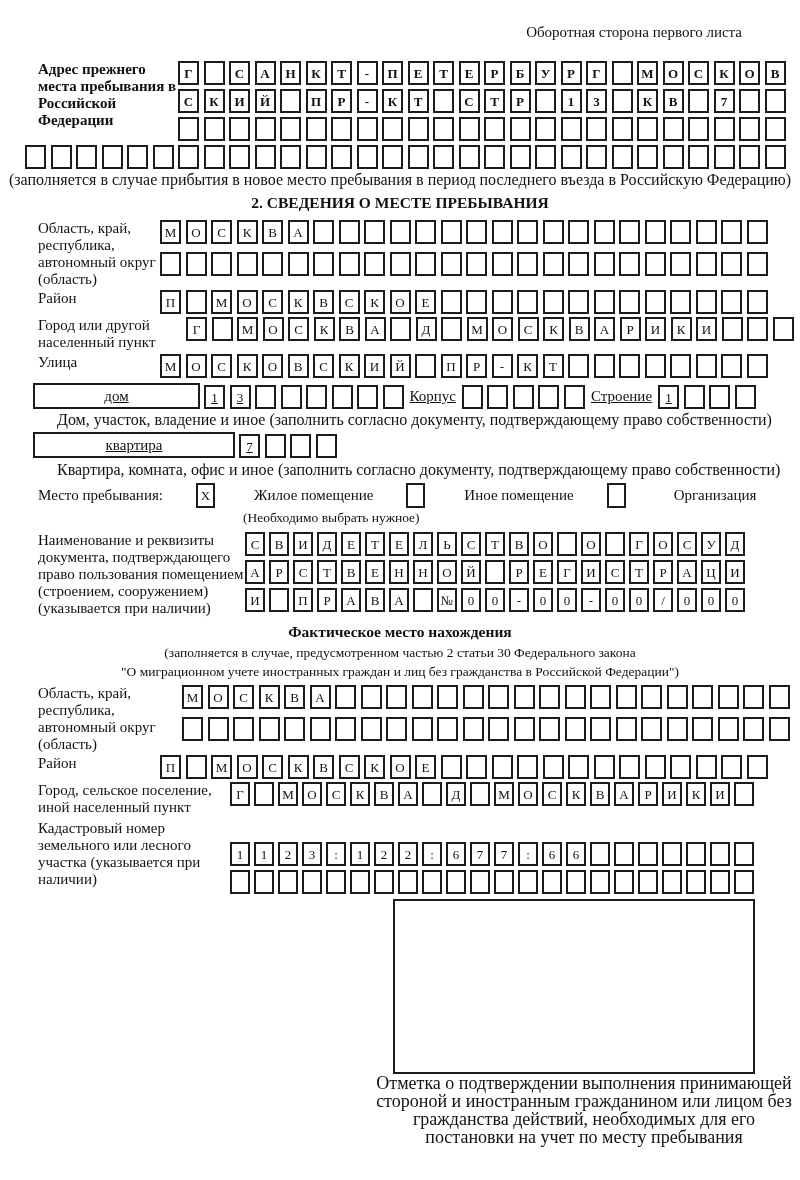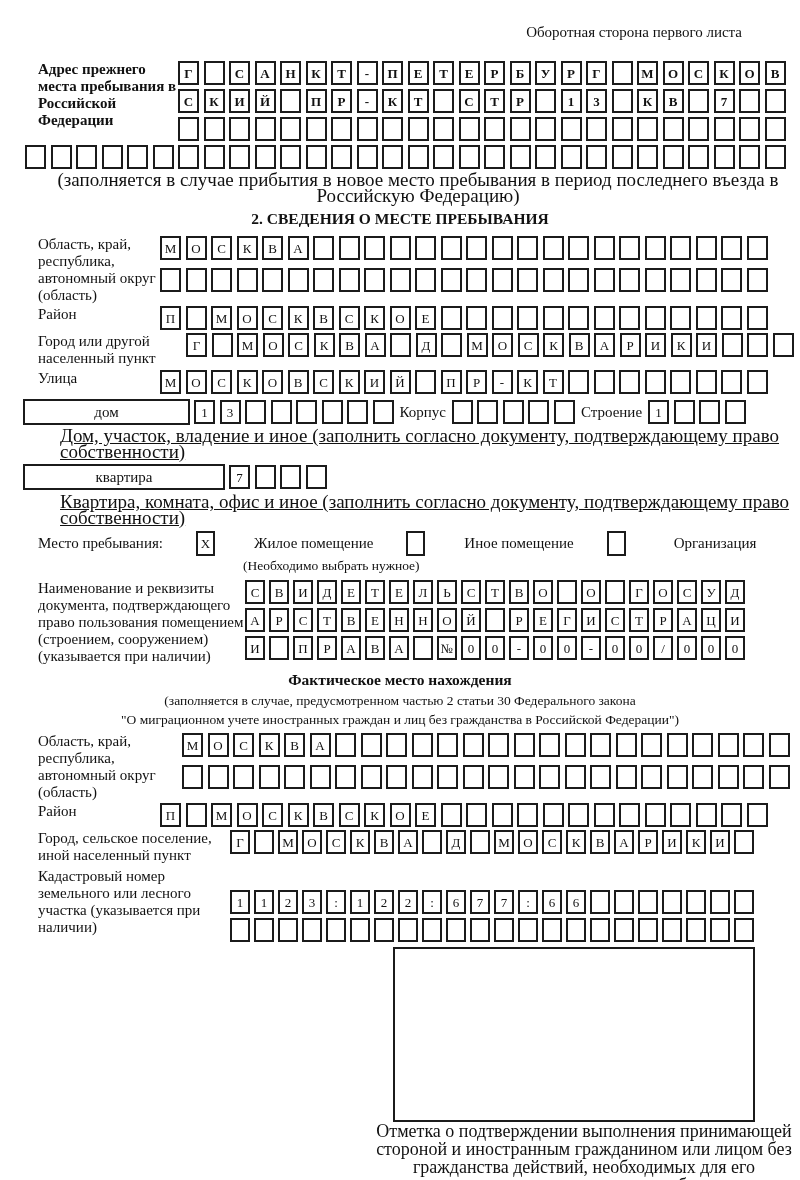--- a/index.html
+++ b/index.html
@@ -15,35 +15,35 @@
   .rows{display:flex;flex-direction:column;row-gap:4px;}
   .rows.gap8{row-gap:8px;}
   .cells{display:flex;column-gap:4.5px;}
   .cell{
     flex:0 0 21px;width:21px;height:24px;border:2px solid #1b1b1b;box-sizing:border-box;
     display:flex;align-items:center;justify-content:center;
     font-size:13px;line-height:1;background:#fff;
   }
   .cells-sm{column-gap:4px;}
   .cells-sm .cell{flex-basis:20px;width:20px;}
-  .caption{font-size:19px;line-height:16px;padding-left:36px;}
+  .caption{font-size:16px;line-height:16px;}
   .center{text-align:center;}
   .sec-title{margin-top:6px;text-align:center;font-size:15.5px;font-weight:bold;}
   .mt2{margin-top:2px;} .mt3{margin-top:3px;} .mt4{margin-top:4px;} .mt5{margin-top:5px;}
   .mt6{margin-top:6px;} .mt8{margin-top:8px;}
   .mt20{margin-top:20px;font-weight:bold;}
   .overflow-row{margin-left:25px;margin-top:4px;}
   .inputbox{
     height:26px;border:2px solid #1b1b1b;box-sizing:border-box;background:#fff;
     display:flex;align-items:center;justify-content:center;font-size:15px;margin-right:4px;
   }
   .w167{width:167px;} .w202{width:202px;}
   .inline-label{font-size:15px;line-height:26px;margin:0 6px;}
-  .dom-row,.kv-row{display:flex;align-items:center;margin-left:23px;}
-  .cap-left{margin-left:24px;text-decoration:underline;}
+  .dom-row,.kv-row{display:flex;align-items:flex-end;margin-left:33px;text-decoration:underline;}
+  .cap-left{margin-left:57px;}
   .mesto-row{display:flex;align-items:center;margin-left:38px;gap:24px;}
   .mesto-label{font-size:15px;margin-right:9px;}
   .chk{
     width:19px;height:25px;border:2px solid #1b1b1b;box-sizing:border-box;background:#fff;
     display:flex;align-items:center;justify-content:center;font-size:13px;flex:0 0 19px;
   }
   .opt{font-size:15px;margin-left:15px;margin-right:9px;}
   .opt-last{margin-left:24px;}
   .mesto-note{margin-left:243px;margin-top:2px;font-size:13.5px;}
   .fact-title{margin-top:6px;text-align:center;font-size:15.5px;font-weight:bold;}

